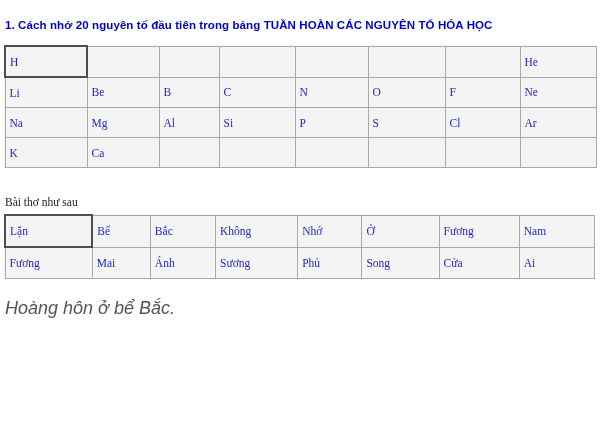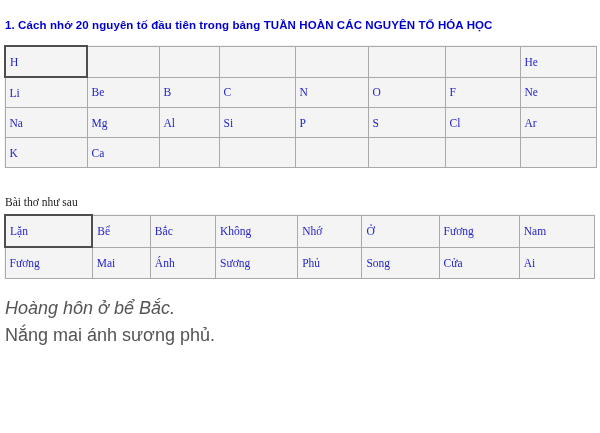--- a/index.html
+++ b/index.html
@@ -161,17 +161,16 @@
           <td>Phủ</td>
           <td>Song</td>
           <td>Cửa</td>
           <td>Ai</td>
         </tr>
       </tbody>
   </table>
 
   <div class="poem">
     <p class="italic">Hoàng hôn ở bể Bắc.</p>
-    <p>Nắng mai ánh sương phủ.</p>
 
   </div>
 
 </div>
 
 </body></html>

